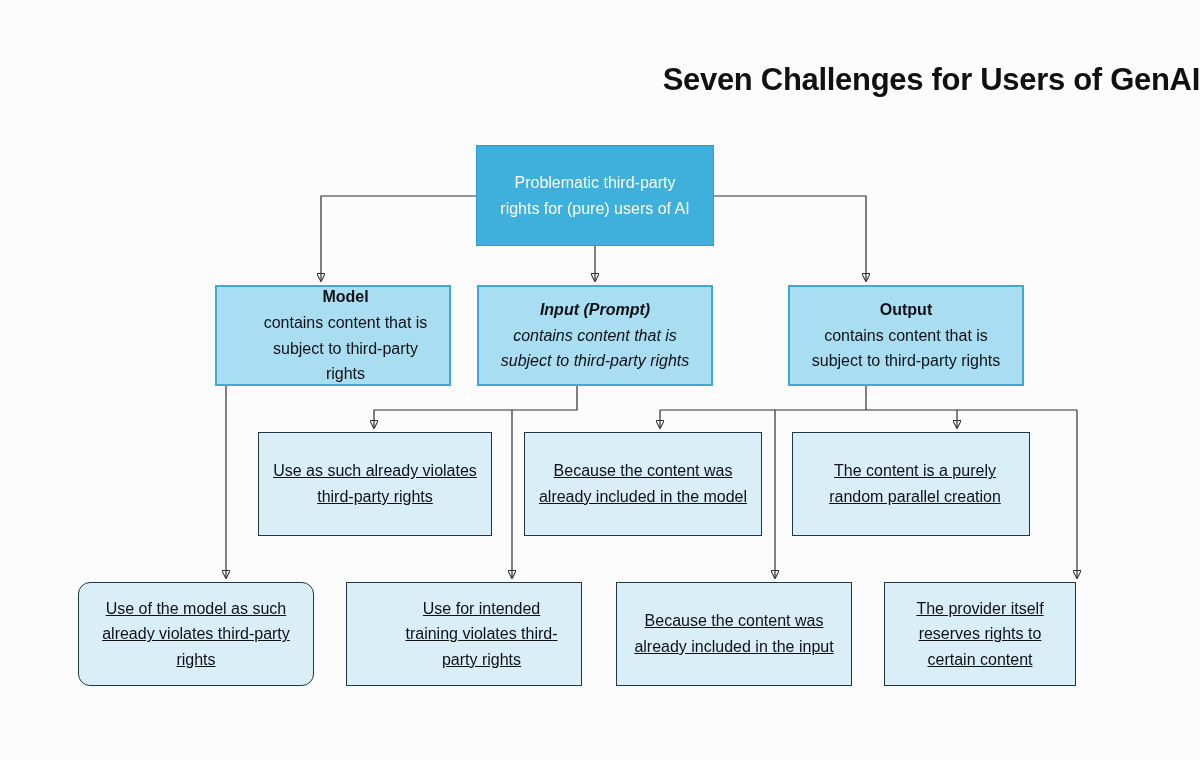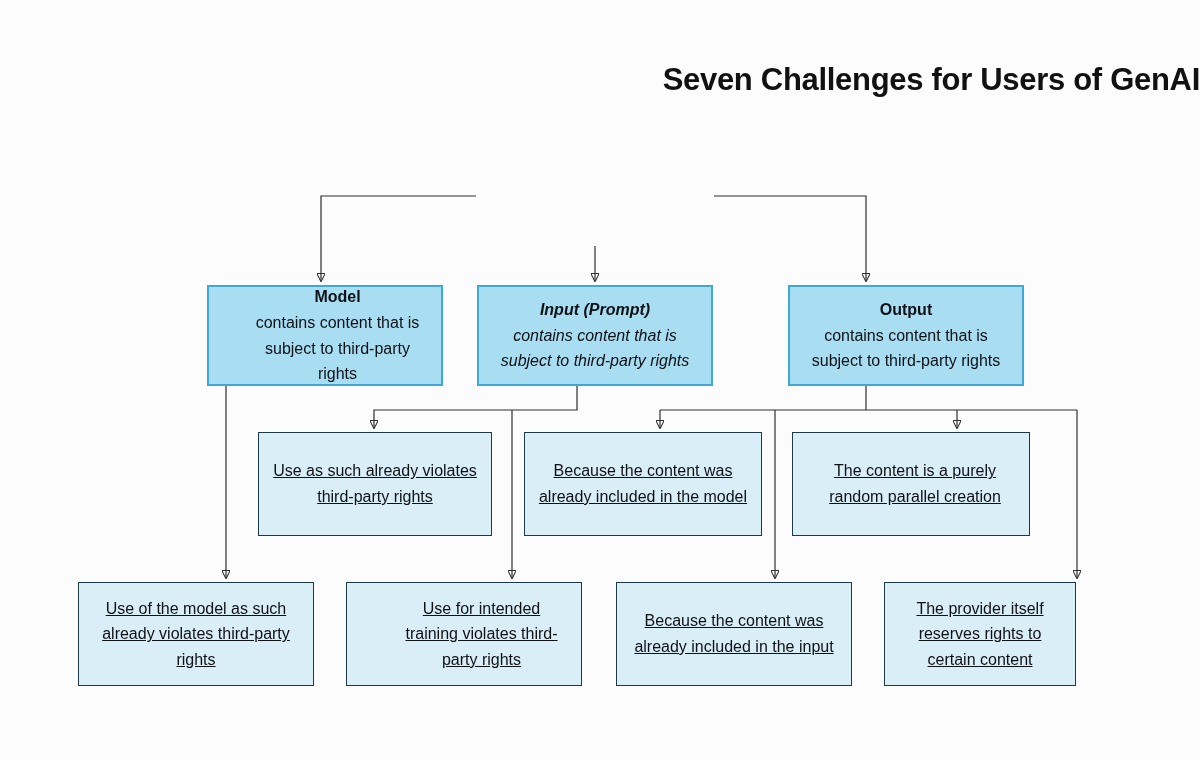--- a/index.html
+++ b/index.html
@@ -31,34 +31,34 @@
     left:476px;top:145px;width:238px;height:101px;
     background:var(--root_fill);border:1.5px solid var(--root_border);
     color:var(--root_text);padding:0 22px;
   }
   .branch-box{
     top:285px;width:236px;height:101px;
     background:var(--branch_fill);border:2px solid var(--branch_border);
     padding:0 14px;
   }
   .branch-box .hd{font-weight:700;}
-  .n-model{left:207px;padding-left:39px;}
+  .n-model{left:215px;padding-left:39px;}
   .n-input{left:477px;font-style:italic;}
   .n-output{left:788px;}
   .leaf-box{
     background:var(--leaf_fill);border:1.4px solid var(--leaf_border);
     padding:0 13px;
     text-decoration:underline;
   }
   .row-mid{top:432px;height:104px;}
   .row-bottom{top:582px;height:104px;}
   .n-mid-0{left:258px;width:234px;}
   .n-mid-1{left:524px;width:238px;}
   .n-mid-2{left:792px;width:238px;padding-left:21px;}
-  .n-bot-0{left:78px;width:236px;}
+  .n-bot-0{left:78px;width:236px;border-radius:12px;}
   .n-bot-1{left:346px;width:236px;padding-left:48px;}
   .n-bot-2{left:616px;width:236px;}
   .n-bot-3{left:884px;width:192px;}
 </style>
 </head>
 <body>
 
 <div class="canvas">
 
   <h1 class="title">Seven Challenges for Users of GenAI</h1>
@@ -80,20 +80,23 @@
     <path d="M 512 410 V 578" marker-end="url(#arrow)"></path>
 
     <path d="M 866 386 V 410"></path>
     <path d="M 660 410 H 1077"></path>
     <path d="M 660 410 V 428" marker-end="url(#arrow)"></path>
     <path d="M 957 410 V 428" marker-end="url(#arrow)"></path>
     <path d="M 775 410 V 578" marker-end="url(#arrow)"></path>
     <path d="M 1077 410 V 578" marker-end="url(#arrow)"></path>
   </svg>
 
+  <div class="box root-box">
+    <span>Problematic third-party rights for (pure) users of AI</span>
+  </div>
 
   <div class="box branch-box n-model">
     <span class="hd">Model</span>
     <span class="bd">contains content that is subject to third-party rights</span>
   </div>
   <div class="box branch-box n-input">
     <span class="hd">Input (Prompt)</span>
     <span class="bd">contains content that is subject to third-party rights</span>
   </div>
   <div class="box branch-box n-output">

